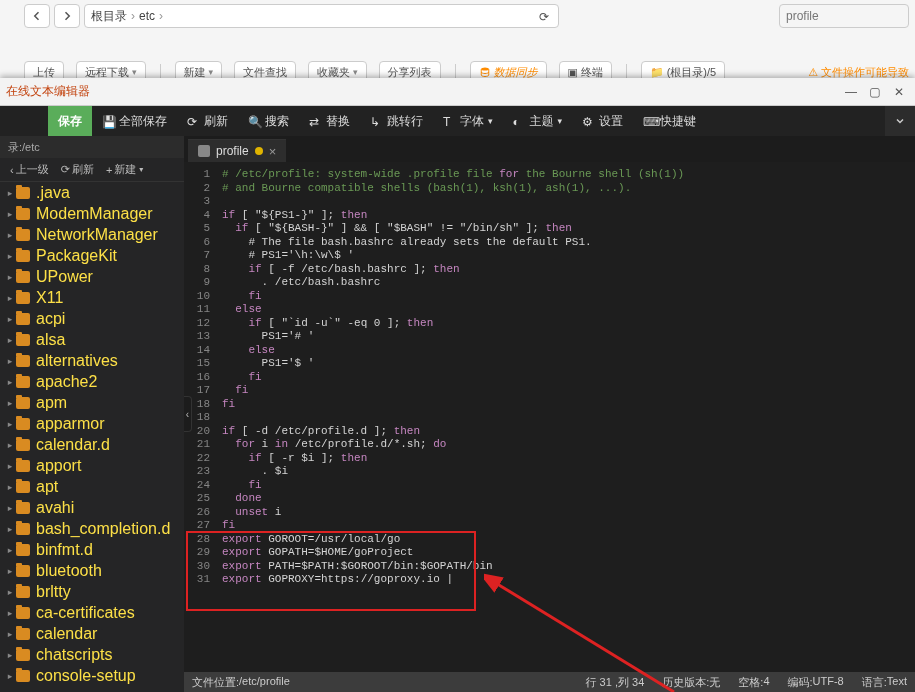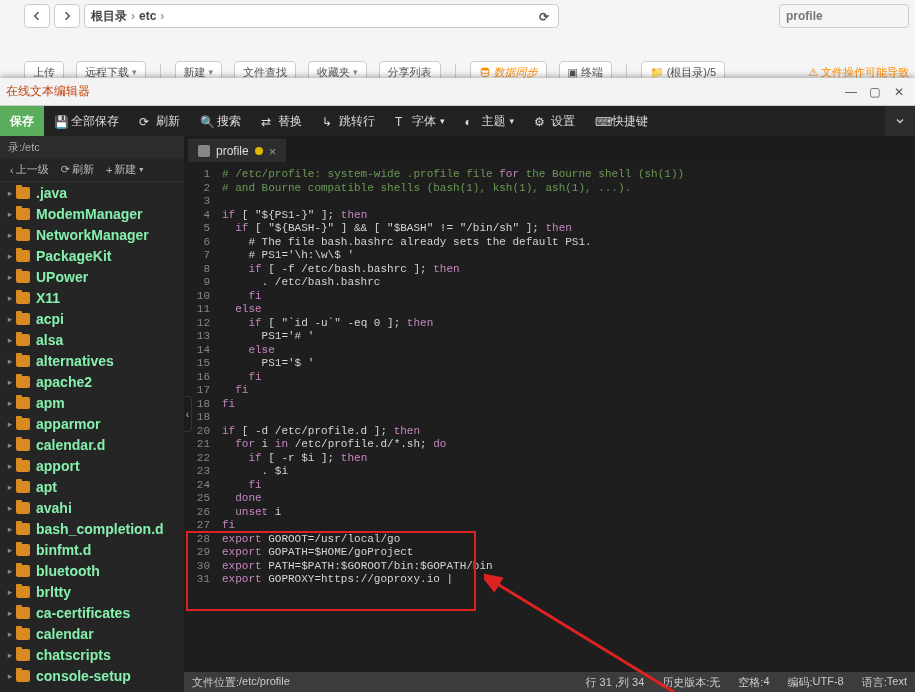--- a/index.html
+++ b/index.html
@@ -1,20 +1,20 @@
 <!DOCTYPE html>
 <html><head>
 <meta charset="utf-8">
 <style>
 * { margin: 0; padding: 0; box-sizing: border-box; }
 body { font-family: "Microsoft YaHei", Arial, sans-serif; font-size: 12px; width: 915px; height: 692px; overflow: hidden; background: #fff; position: relative; }
 
 
 .topbar { background: #f5f5f5; height: 90px; position: relative; border-bottom: 1px solid #ddd; }
-.nav-row { position: absolute; top: 4px; left: 24px; right: 6px; display: flex; align-items: flex-start; font-weight: bold; }
+.nav-row { position: absolute; top: 4px; left: 24px; right: 6px; display: flex; align-items: flex-start; }
 .nav-btn { display:inline-flex; align-items:center; justify-content:center; width:26px; height:24px; border:1px solid #ccc; border-radius:4px; background:#fff; margin-right:4px; color:#555; cursor:pointer; }
 .pathbar { flex:1; border:1px solid #ccc; border-radius:4px; background:#fff; height:24px; display:flex; align-items:center; padding:0 6px; color:#555; position:relative; }
 .pathbar .crumb { color:#444; }
 .pathbar .sep { margin:0 4px; color:#999; }
 .pathbar .refresh { position:absolute; right:4px; top:2px; width:20px; height:20px; display:flex; align-items:center; justify-content:center; color:#555; cursor:pointer; border-radius:3px; }
 .searchbox { margin-left: 220px; border:1px solid #ccc; border-radius:4px; height:24px; width:130px; padding:0 6px; color:#777; display:flex; align-items:center; }
 
 .toolbar-row { position:absolute; bottom:6px; left:24px; right:6px; display:flex; align-items:center; gap:12px; }
 .tb-btn { border:1px solid #ccc; border-radius:4px; height:22px; padding:0 8px; background:#fff; color:#555; font-size:11px; display:flex; align-items:center; white-space:nowrap; cursor:pointer; }
 .tb-btn .caret { margin-left:3px; font-size:9px; color:#888; }
@@ -23,41 +23,41 @@
 .tb-db svg { width:12px; height:12px; margin-right:3px; }
 .spacer { flex:1; }
 
 
 .editor { position:absolute; top:78px; left:0; right:0; bottom:0; background:#1e1e1e; display:flex; flex-direction:column; box-shadow:0 -2px 6px rgba(0,0,0,.3); z-index:5; }
 .editor-title { height:28px; background:#f3f3f3; display:flex; align-items:center; padding:0 6px; border-bottom:1px solid #ccc; }
 .editor-title .tlabel { color:#c2410c; font-size:12px; }
 .win-ctrls { margin-left:auto; display:flex; gap:4px; }
 .win-ctrls span { width:20px; height:20px; display:flex; align-items:center; justify-content:center; color:#555; cursor:pointer; }
 
-.menubar { height:30px; background:#222; display:flex; align-items:center; color:#ddd; font-size:12px; }
+.menubar { height:30px; background:#222; display:flex; align-items:center; color:#ddd; font-size:12px;padding-left:48px; }
 .menubar .mbtn { display:flex; align-items:center; height:100%; padding:0 10px; cursor:pointer; }
 .menubar .mbtn.save { background:#5aad5a; color:#fff; font-weight:bold; }
 .menubar .mbtn svg, .menubar .mbtn .ico { width:13px; height:13px; margin-right:4px; }
 .menubar .mbtn .caret { margin-left:4px; font-size:9px; }
 .menubar .right-chev { margin-left:auto; width:30px; display:flex; align-items:center; justify-content:center; cursor:pointer; background:#2c2c2c; height:100%; }
 
 .body-row { flex:1; display:flex; min-height:0; }
 
 .sidebar { width:184px; background:#252526; display:flex; flex-direction:column; color:#ccc; position:relative; }
 .side-path { height:22px; display:flex; align-items:center; padding:0 8px; background:#2c2c2c; color:#aaa; font-size:11px; }
 .side-tools { height:24px; display:flex; align-items:center; padding:0 4px; border-bottom:1px solid #333; background:#252526; }
 .side-tool { font-size:11px; color:#bbb; padding:0 6px; cursor:pointer; display:flex; align-items:center; }
 .side-tool .ico { margin-right:2px; font-size:11px; }
 .side-tool .caret { margin-left:3px; font-size:8px; }
 .tree { flex:1; overflow:auto; }
 .tree-item { height:21px; display:flex; align-items:center; padding:0 6px 0 4px; cursor:pointer; }
 .tree-item .chev { width:12px; color:#888; font-size:9px; text-align:center; }
 .tree-item .folder { width:14px; height:12px; background:#d98b21; border-radius:2px; margin-right:6px; position:relative; }
 .tree-item .folder::before { content:""; position:absolute; top:-2px; left:0; width:6px; height:3px; background:#d98b21; border-radius:1px 1px 0 0; }
-.tree-item .lbl { color:#86efac; font-size:14px;font-weight:bold; }
+.tree-item .lbl { color:#fde047; font-size:16px; }
 
 .sidebar-collapse { position:absolute; right:-8px; top:50%; transform:translateY(-50%); width:8px; height:36px; background:#1c1c1c; border:1px solid #333; border-left:none; border-radius:0 4px 4px 0; display:flex; align-items:center; justify-content:center; color:#bbb; font-size:10px; cursor:pointer; z-index:3; }
 
 .main { flex:1; display:flex; flex-direction:column; min-width:0; }
 .tabbar { height:26px; background:#1c1c1c; display:flex; align-items:flex-end; }
 .tab { height:23px; background:#2d2d2d; color:#ddd; display:flex; align-items:center; padding:0 10px; font-size:12px; border-top:1px solid #333; margin-left:4px; position:relative; }
 .tab .fico { width:12px; height:12px; background:#888; border-radius:2px; margin-right:6px; }
 .tab .dot { width:8px; height:8px; border-radius:50%; background:#e0b400; margin-left:6px; }
 .tab .close { margin-left:6px; color:#999; cursor:pointer; font-size:13px; }
 

